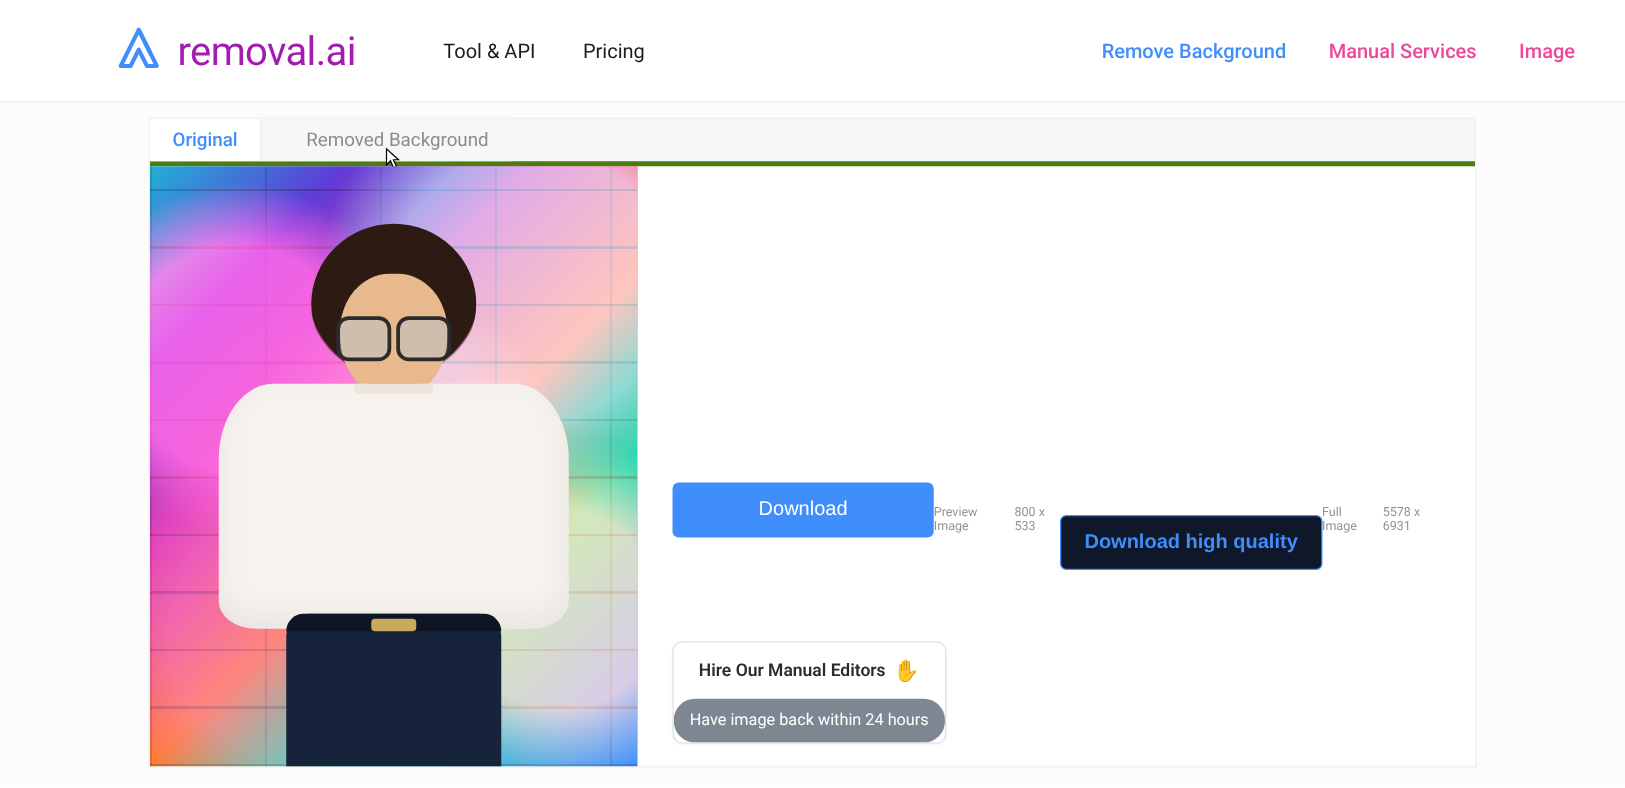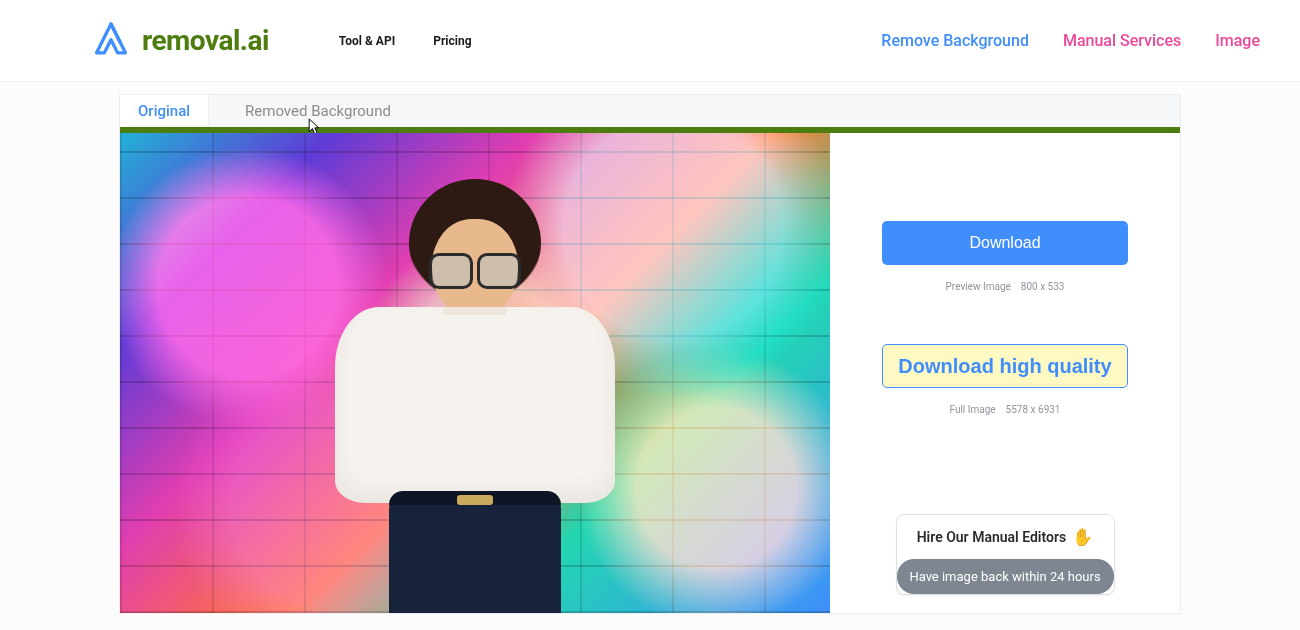--- a/index.html
+++ b/index.html
@@ -16,24 +16,24 @@
   .header {
     height: 82px;
     border-bottom: 1px solid #ececec;
     display: flex;
     align-items: center;
     padding: 0 40px 0 90px;
     background: #fff;
   }
   .logo-wrap { display: flex; align-items: center; gap: 10px; }
   .logo-mark svg { width: 42px; height: 42px; display: block; }
-  .logo-text { font-size: 28px; font-weight: 700; color: #4d7c0f; letter-spacing: -0.5px; }
+  .logo-text { font-size: 32px; font-weight: 400; color: #a21caf; letter-spacing: -0.5px; }
 
   .nav-left { display: flex; gap: 38px; margin-left: 70px; }
-  .nav-left a { font-size: 12px; font-weight: 700; color: #1b1b1b; text-decoration: none; }
+  .nav-left a { font-size: 16px; font-weight: 400; color: #1b1b1b; text-decoration: none; }
 
   .nav-right { margin-left: auto; display: flex; align-items: flex-start; gap: 34px; }
   .nav-right a { font-size: 16px; font-weight: 500; color: #ec4899; text-decoration: none; }
   .nav-right a.accent { color: #3f8efc; }
 
   
   .main-wrap {
     display: flex;
     justify-content: center;
     padding-top: 12px;
@@ -42,21 +42,21 @@
     width: 1062px;
     background: #fff;
     border: 1px solid #ededed;
     display: flex;
     flex-direction: column;
   }
 
   
   .tabs {
     height: 38px;
-    border-bottom: 6px solid #4d7c0f;
+    border-bottom: 4px solid #4d7c0f;
     display: flex;
     align-items: stretch;
     background: #f6f7f8;
   }
   .tab {
     display: flex;
     align-items: center;
     padding: 0 18px;
     font-size: 15px;
     color: #8c8c8c;
@@ -179,21 +179,21 @@
   }
   .figure .buckle {
     position:absolute; top:316px; left:50%; transform:translateX(-50%);
     width:36px; height:10px; background:#c9a95b; border-radius:3px;
   }
 
   
   .side-panel {
     flex: 1;
     display: flex;
-    flex-direction: column;
+    flex-direction: row;
     align-items: center;
     padding: 88px 28px 18px 28px;
     position: relative;
   }
   .btn-primary {
     width: 246px;
     height: 44px;
     background: #3f8efc;
     color: #fff;
     font-size: 16px;
@@ -201,23 +201,23 @@
     border: none;
     border-radius: 5px;
     cursor: pointer;
   }
   .meta { margin-top: 16px; font-size: 10px; color: #8e949c; display:flex; gap:10px; }
 
   .btn-outline {
     margin-top: 52px;
     width: 246px;
     height: 44px;
-    background: #fef9c3;
+    background: #0f172a;
     color: #3f8efc;
-    font-size: 20px;
+    font-size: 16px;
     font-weight: 600;
     border: 1.5px solid #3f8efc;
     border-radius: 5px;
     cursor: pointer;
   }
 
   .promo {
     position: absolute;
     bottom: 18px;
     width: 219px;

